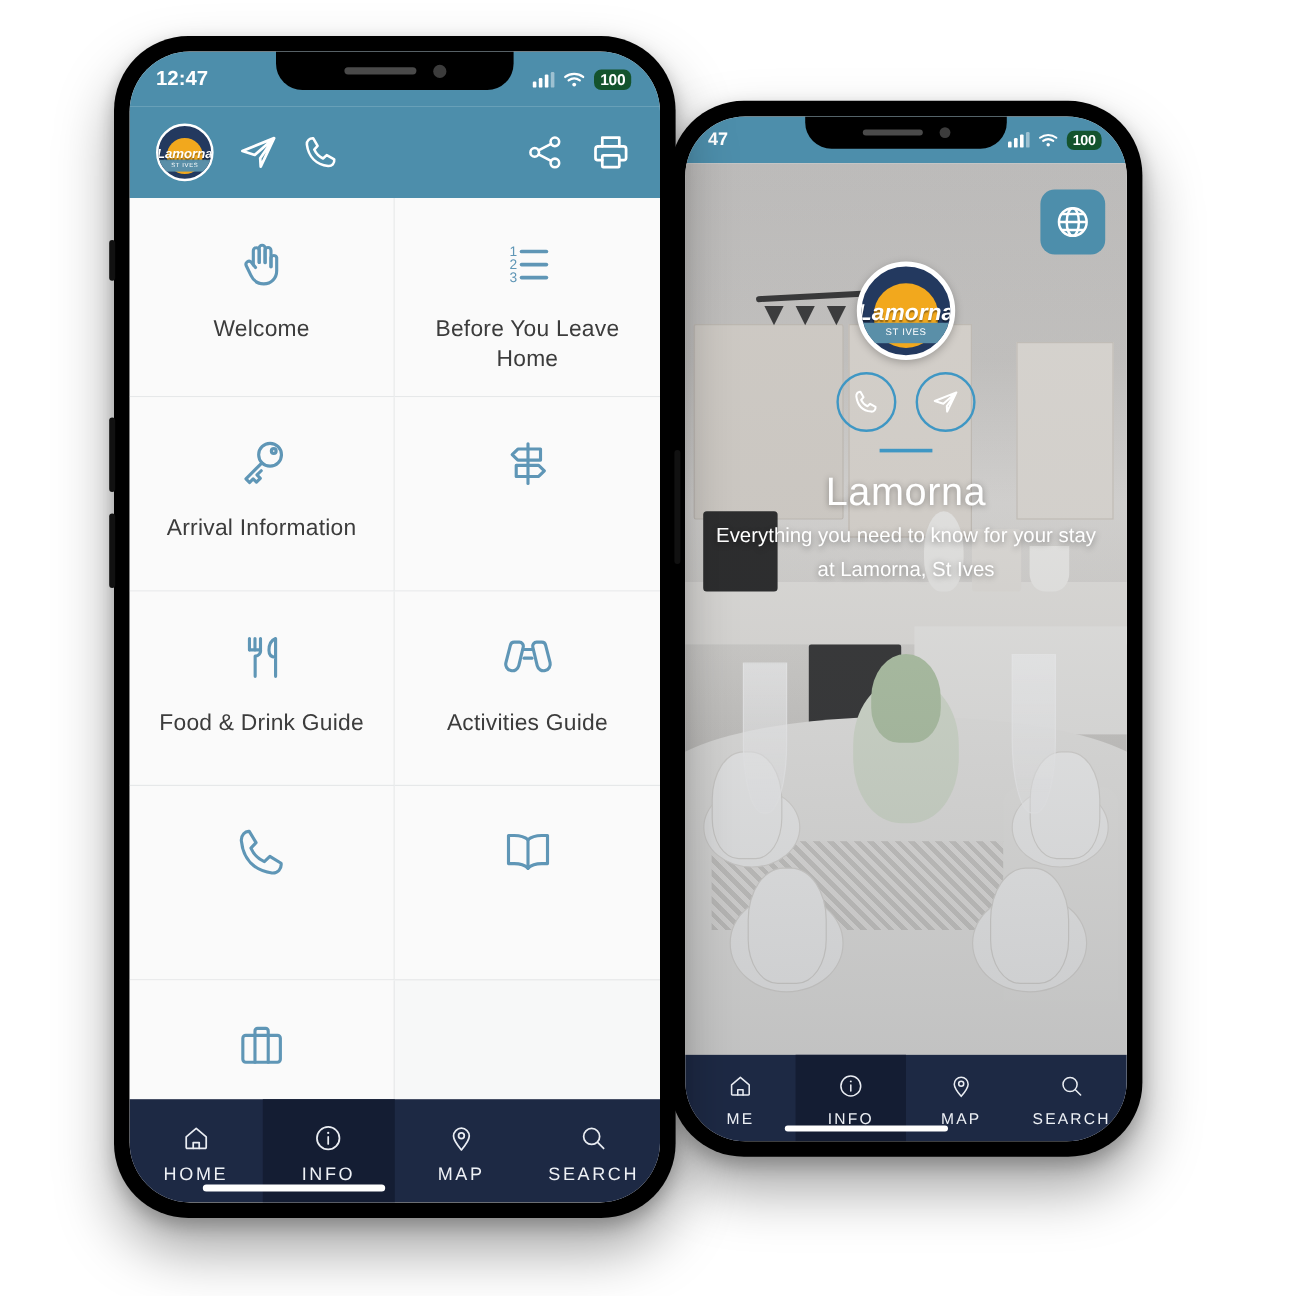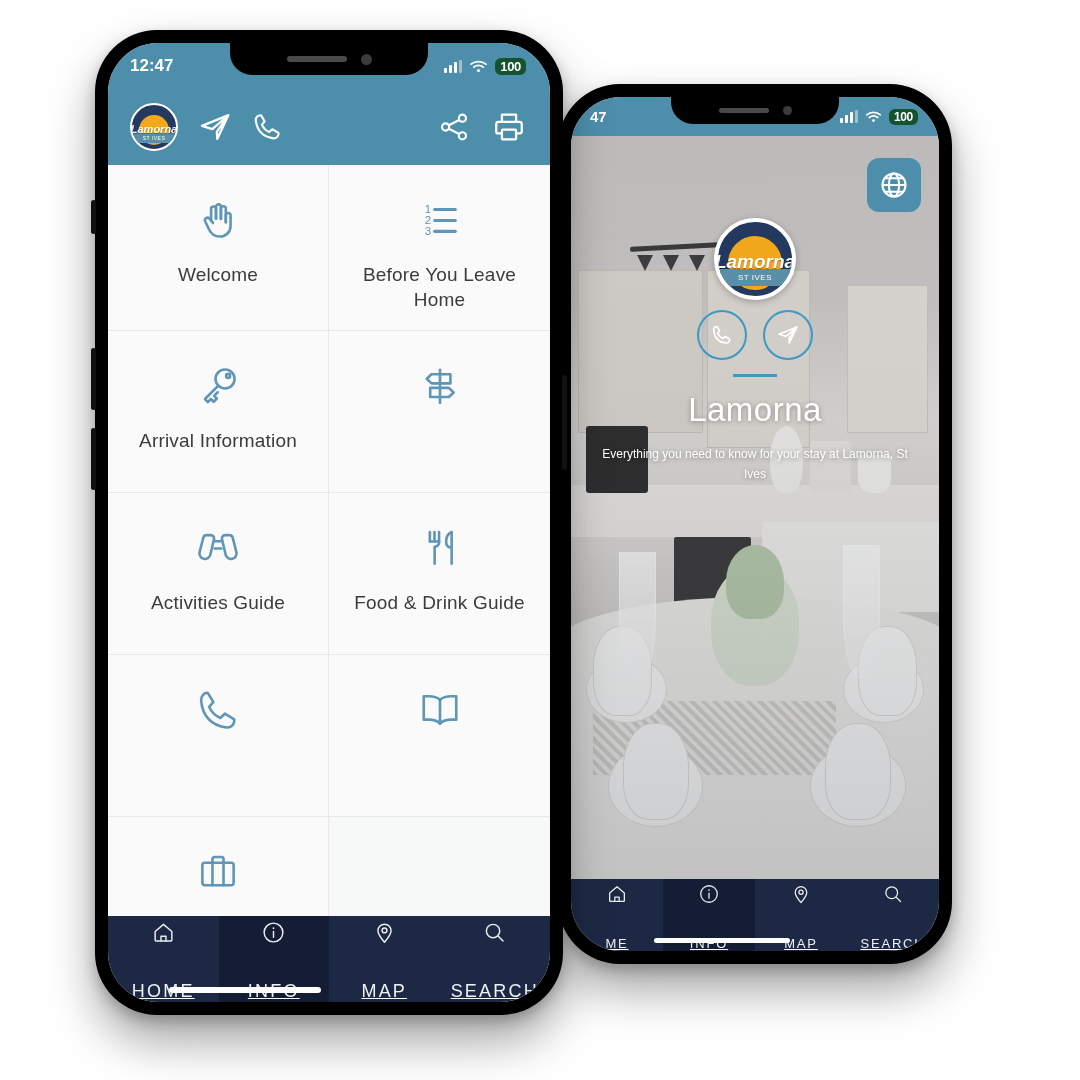--- a/index.html
+++ b/index.html
@@ -121,26 +121,26 @@
     line-height: 1.3; letter-spacing: .2px;
   }
 
   
   .bottomnav {
     background: #1d2944; display: flex; position: relative;
     height: 86px; flex: none;
   }
   .navitem {
     flex: 1; display: flex; flex-direction: column;
-    align-items: center; justify-content: space-between; gap: 9px;
-    color: #fff; padding-top: 4px; text-decoration: underline;
+    align-items: center; justify-content: center; gap: 9px;
+    color: #fff; padding-top: 4px;
   }
   .navitem.active { background: #141d33; }
   .navitem svg { stroke:#e9ecf2; fill:none; stroke-width:1.4; stroke-linecap:round; stroke-linejoin:round; }
-  .nav-label { font-size: 18px; letter-spacing: 2.2px; color:#eef1f6; }
+  .nav-label { font-size: 15px; letter-spacing: 2.2px; color:#eef1f6; }
   #phone-right .nav-label { font-size: 13px; letter-spacing: 1.8px; }
   #phone-right .bottomnav { height: 72px; }
   .home-indicator {
     position: absolute; bottom: 9px; left: 50%; transform: translateX(-50%);
     width: 152px; height: 6px; background: #fff; border-radius: 3px;
   }
   #phone-right .home-indicator { width: 136px; height: 5px; bottom: 8px; }
   #phone-left .home-indicator { left: 31%; }
   #phone-right .home-indicator { left: 41%; }
 
@@ -215,22 +215,22 @@
     border: 2px solid #3f97c4; display: flex;
     align-items: center; justify-content: center;
   }
   .circ svg { stroke:#fff; fill:none; stroke-width:1.7; stroke-linecap:round; stroke-linejoin:round; }
   .hero-rule { width: 44px; height: 3px; background:#3f97c4; margin-top: 14px; }
   .hero-title {
     color:#fff; font-size: 33px; margin-top: 14px; letter-spacing: .5px;
     text-shadow: 0 1px 5px rgba(0,0,0,.35); font-weight: 400;
   }
   .hero-sub {
-    color:#fff; font-size: 12px; text-align:center; line-height:1.65;
-    margin-top: 16px; max-width: 330px; text-shadow: 0 1px 5px rgba(0,0,0,.4);
+    color:#fff; font-size: 17px; text-align:center; line-height:1.65;
+    margin-top: 4px; max-width: 330px; text-shadow: 0 1px 5px rgba(0,0,0,.4);
   }
   .get-started {
     margin-top: 28px; background:#4d8eab; color:#fff;
     padding: 17px 34px; border-radius: 6px; font-size: 17px;
     letter-spacing: 2.4px; border: none; font-family: inherit;
     box-shadow: 0 2px 6px rgba(0,0,0,.22);
   }
 
   .screen { display:flex; flex-direction:column; height:100%; }
 </style>
@@ -478,38 +478,38 @@
                 <line x1="15" y1="4.4" x2="15" y2="26"></line>
                 <path d="M21.8 7.3H9.5L6.4 10.3l3.1 3h12.3Z"></path>
                 <path d="M8.6 16.2h12.2l3.1 3-3.1 3H8.6Z"></path>
               </svg>
             </div>
           </div>
 
           <div class="cell">
             <div class="cell-icon">
               <svg width="46" height="46" viewBox="0 0 30 30">
+                <path d="M8.4 4.6v6.2M11.4 4.6v6.2M14.4 4.6v6.2"></path>
+                <path d="M8.4 10.8h6a2.9 2.9 0 0 1-2.9 3.4v11"></path>
+                <path d="M22.6 25.2V4.6c-2.4 1-3.6 3.3-3.6 6.4 0 2.3 1.2 3.8 3.6 3.8"></path>
+              </svg>
+            </div>
+            <div class="cell-label">Food &amp; Drink Guide</div>
+          </div>
+
+          <div class="cell">
+            <div class="cell-icon">
+              <svg width="46" height="46" viewBox="0 0 30 30">
                 <path d="M12.4 9.3 10 19.4a3.6 3.6 0 1 1-7-1.7l2.4-9.4a2.2 2.2 0 0 1 2.2-1.7h2.7a2.2 2.2 0 0 1 2.1 2.7Z"></path>
                 <path d="M17.6 9.3 20 19.4a3.6 3.6 0 1 0 7-1.7l-2.4-9.4a2.2 2.2 0 0 0-2.2-1.7h-2.7a2.2 2.2 0 0 0-2.1 2.7Z"></path>
                 <line x1="12.4" y1="10.6" x2="17.6" y2="10.6"></line>
                 <line x1="12.9" y1="15.3" x2="17.1" y2="15.3"></line>
               </svg>
             </div>
             <div class="cell-label">Activities Guide</div>
-          </div>
-
-          <div class="cell">
-            <div class="cell-icon">
-              <svg width="46" height="46" viewBox="0 0 30 30">
-                <path d="M8.4 4.6v6.2M11.4 4.6v6.2M14.4 4.6v6.2"></path>
-                <path d="M8.4 10.8h6a2.9 2.9 0 0 1-2.9 3.4v11"></path>
-                <path d="M22.6 25.2V4.6c-2.4 1-3.6 3.3-3.6 6.4 0 2.3 1.2 3.8 3.6 3.8"></path>
-              </svg>
-            </div>
-            <div class="cell-label">Food &amp; Drink Guide</div>
           </div>
 
           <div class="cell">
             <div class="cell-icon">
               <svg width="46" height="46" viewBox="0 0 30 30">
                 <path d="M8.3 3.8 12 9.9l-2.8 3c1.4 3.2 4.1 5.9 7.3 7.3l3-2.8 6.1 3.7c.4 3.1-1.9 5.6-5 5.3C11 25 5 19 4 9 3.7 5.8 6.2 3.5 8.3 3.8Z"></path>
               </svg>
             </div>
           </div>
 

